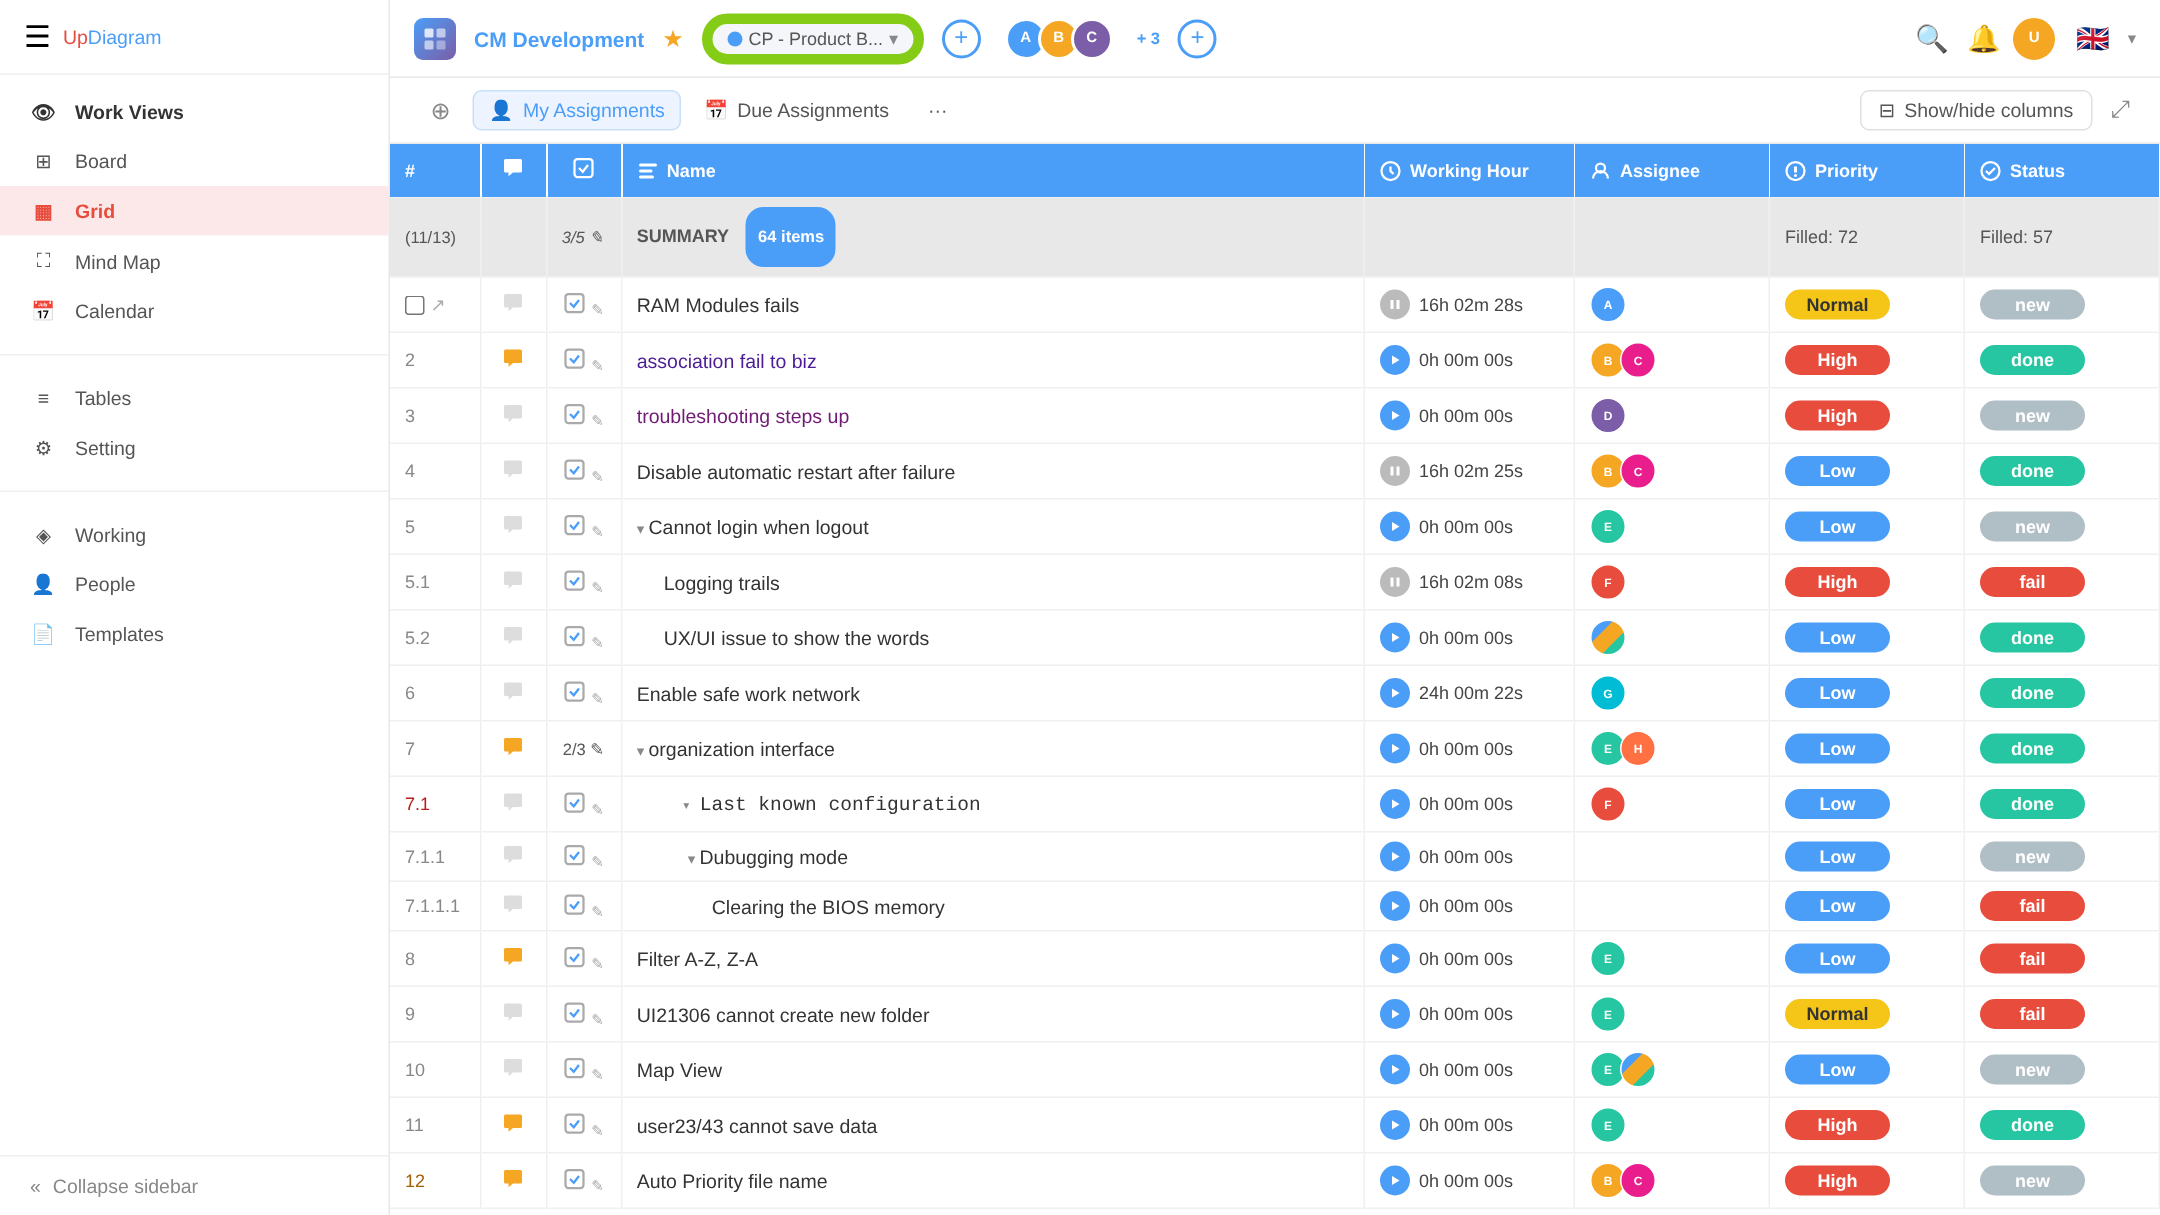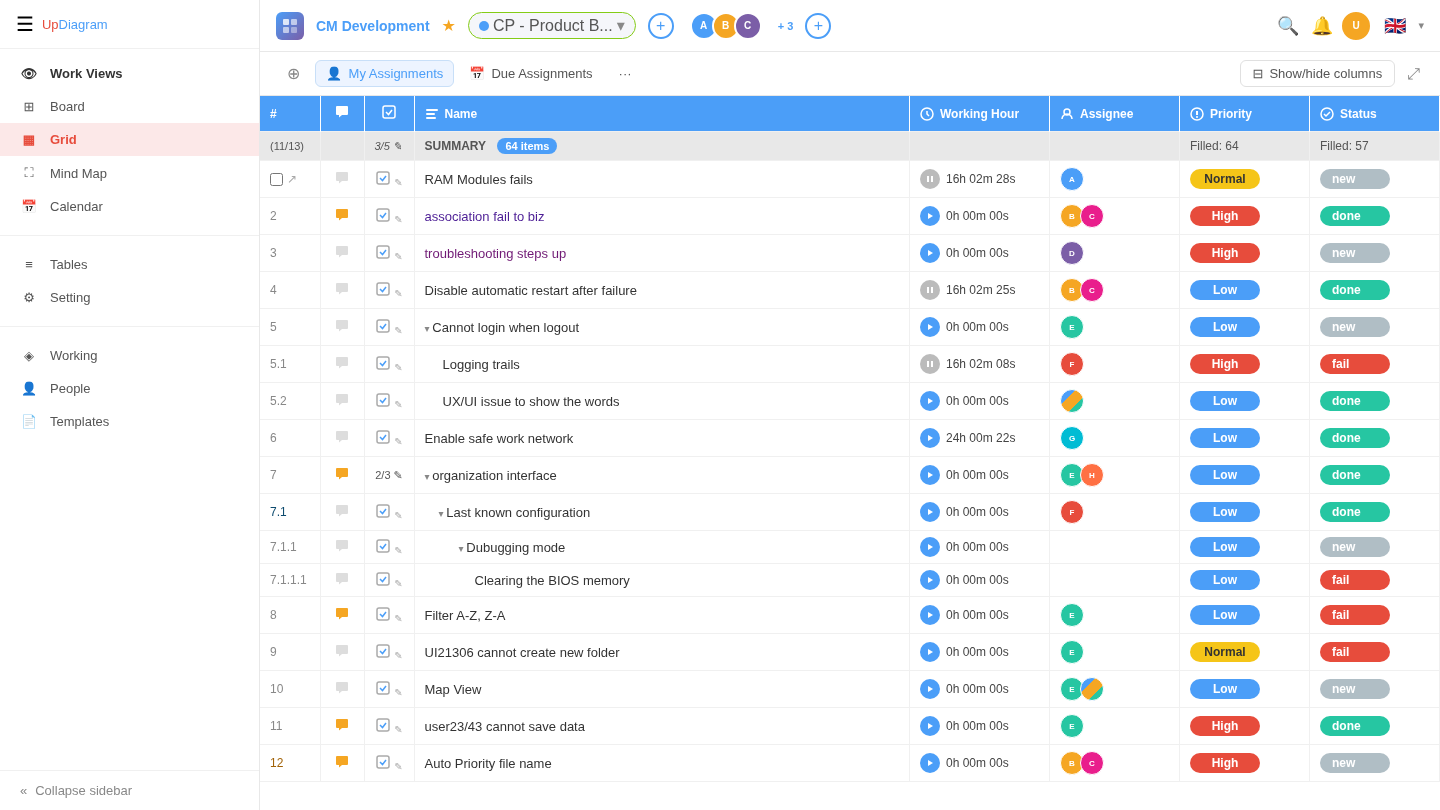--- a/index.html
+++ b/index.html
@@ -22,21 +22,21 @@
 
     
     #main { flex: 1; display: flex; flex-direction: column; overflow: hidden; }
 
     
     #topnav { background: #fff; border-bottom: 1px solid #e8e8e8; padding: 0 16px; height: 52px; display: flex; align-items: center; gap: 12px; }
     .project-icon { width: 28px; height: 28px; background: linear-gradient(135deg, #4b9ef8, #7b5ea7); border-radius: 6px; display: flex; align-items: center; justify-content: center; color: white; font-size: 12px; }
     .project-title { font-weight: 600; color: #4b9ef8; font-size: 14px; }
     .star-icon { color: #f5a623; font-size: 16px; }
     .status-dot { width: 10px; height: 10px; background: #4b9ef8; border-radius: 50%; display: inline-block; margin-right: 4px; }
-    .project-tag { display: flex; align-items: center; background: #f5f6fa; border: 1px solid #84cc16; border-radius: 20px; padding: 3px 10px; font-size: 16px; color: #555; cursor: pointer; }
+    .project-tag { display: flex; align-items: center; background: #f5f6fa; border: 7px solid #84cc16; border-radius: 20px; padding: 3px 10px; font-size: 12px; color: #555; cursor: pointer; }
     .add-btn { width: 26px; height: 26px; border-radius: 50%; border: 2px solid #4b9ef8; color: #4b9ef8; display: flex; align-items: center; justify-content: center; cursor: pointer; font-size: 16px; font-weight: 300; }
     .avatar-group { display: flex; align-items: center; margin-left: 4px; }
     .avatar { width: 28px; height: 28px; border-radius: 50%; border: 2px solid #fff; margin-left: -6px; overflow: hidden; background: #ddd; display: flex; align-items: center; justify-content: center; font-size: 10px; font-weight: 600; }
     .avatar:first-child { margin-left: 0; }
     .avatar-count { font-size: 11px; color: #4b9ef8; margin-left: 4px; font-weight: 600; }
     .topnav-right { margin-left: auto; display: flex; align-items: center; gap: 12px; }
     .topnav-icon { color: #888; cursor: pointer; font-size: 18px; }
     .flag-icon { font-size: 18px; cursor: pointer; }
 
     
@@ -60,42 +60,42 @@
     .grid-table th.col-work { width: 140px; }
     .grid-table th.col-assign { width: 130px; }
     .grid-table th.col-priority { width: 130px; }
     .grid-table th.col-status { width: 130px; }
 
     .grid-table tr { border-bottom: 1px solid #f0f0f0; }
     .grid-table td { padding: 6px 10px; vertical-align: middle; color: #444; font-size: 13px; border-right: 1px solid #f0f0f0; }
 
     
     .summary-row td { background: #e8e8e8; color: #555; font-weight: 500; font-size: 12px; }
-    .summary-badge { display: inline-flex; align-items: center; gap: 4px; background: #4b9ef8; color: #fff; border-radius: 12px; padding: 2px 8px; font-size: 11px; font-weight: 600; }
+    .summary-badge { display: inline-flex; align-items: center; gap: 4px; background: #4b9ef8; color: #fff; border-radius: 12px; padding: 14px 8px; font-size: 11px; font-weight: 600; }
     .filled-text { color: #555; font-size: 12px; }
 
     
     .work-cell { display: flex; align-items: center; gap: 6px; }
     .play-btn { width: 20px; height: 20px; border-radius: 50%; background: #4b9ef8; color: white; display: flex; align-items: center; justify-content: center; font-size: 9px; cursor: pointer; flex-shrink: 0; }
     .play-btn.paused { background: #bbb; }
     .work-time { font-size: 12px; color: #444; }
 
     
     .assign-cell { display: flex; align-items: center; gap: -4px; }
     .assign-avatar { width: 24px; height: 24px; border-radius: 50%; border: 1.5px solid #fff; margin-left: -4px; overflow: hidden; background: #ddd; display: flex; align-items: center; justify-content: center; font-size: 8px; font-weight: 600; flex-shrink: 0; }
     .assign-avatar:first-child { margin-left: 0; }
 
     
     .priority-badge { display: inline-block; padding: 3px 12px; border-radius: 20px; font-size: 12px; font-weight: 600; color: white; text-align: center; min-width: 70px; }
     .priority-high { background: #e74c3c; }
     .priority-low { background: #4b9ef8; }
     .priority-normal { background: #f5c518; color: #333; }
 
     
-    .status-badge { display: inline-block; padding: 3px 12px; border-radius: 20px; font-size: 12px; font-weight: 600; color: white; min-width: 70px; }
+    .status-badge { display: inline-block; padding: 3px 12px; border-radius: 20px; font-size: 12px; font-weight: 600; color: white; text-align: center; min-width: 70px; }
     .status-new { background: #b0bec5; }
     .status-done { background: #26c6a2; }
     .status-fail { background: #e74c3c; }
 
     
     #table-container::-webkit-scrollbar { width: 6px; height: 6px; }
     #table-container::-webkit-scrollbar-track { background: #f1f1f1; }
     #table-container::-webkit-scrollbar-thumb { background: #ccc; border-radius: 3px; }
 
     
@@ -305,21 +305,21 @@
         <tr class="summary-row">
           <td><span style="font-size:11px;">(11/13)</span></td>
           <td></td>
           <td><span style="font-size:11px;font-style:italic;">3/5 ✎</span></td>
           <td>
             <span style="font-weight:600; margin-right:8px;">SUMMARY</span>
             <span class="summary-badge">64 items</span>
           </td>
           <td></td>
           <td></td>
-          <td><span class="filled-text">Filled: 64</span></td>
+          <td><span class="filled-text">Filled: 72</span></td>
           <td><span class="filled-text">Filled: 57</span></td>
         </tr>
       <tr style="background: rgb(255, 255, 255);">
             <td style="color: rgb(136, 136, 136); font-size: 12px;">
               <div style="display: flex; align-items: center; gap: 4px;">
                 <input type="checkbox" style="">
                 <span style="color: rgb(170, 170, 170); cursor: pointer;">↗</span>
               </div>
             </td>
             <td style="text-align: center;"><svg width="16" height="16" viewBox="0 0 16 16" fill="#ddd">
@@ -569,29 +569,29 @@
             <td>
               <div class="assign-cell">
                 <div class="assign-avatar" style="background: rgb(38, 198, 162); color: white;">E</div>
                 <div class="assign-avatar" style="background: rgb(255, 112, 67); color: white;">H</div>
               </div>
             </td>
             <td><span class="priority-badge priority-low">Low</span></td>
             <td><span class="status-badge status-done">done</span></td>
           </tr>
           <tr>
-            <td style="color: #0c4a6e; font-size: 12px;">7.1</td>
-            <td style="text-align: center;"><svg width="16" height="16" viewBox="0 0 16 16" fill="#ddd">
-                <path d="M13 2H3a1 1 0 00-1 1v7a1 1 0 001 1h2v2.5l3-2.5h5a1 1 0 001-1V3a1 1 0 00-1-1z"></path>
-              </svg></td>
-            <td style="text-align: center;"><svg width="16" height="16" viewBox="0 0 16 16">
-                <rect x="2" y="2" width="12" height="12" rx="2" stroke="#aaa" stroke-width="1.5" fill="none"></rect>
-                <path d="M5 8l2.5 2.5L11 6" stroke="#4b9ef8" stroke-width="1.5" fill="none"></path>
-              </svg><span style="color: rgb(170, 170, 170); font-size: 10px;"> ✎</span></td>
-            <td style="color: rgb(51, 51, 51); padding-left: 24px;"><span style="color: rgb(136, 136, 136); font-size: 10px;">▾ </span><span>Last known configuration</span></td>
+            <td style="color: #b91c1c; font-size: 12px;">7.1</td>
+            <td style="text-align: center;"><svg width="16" height="16" viewBox="0 0 16 16" fill="#ddd">
+                <path d="M13 2H3a1 1 0 00-1 1v7a1 1 0 001 1h2v2.5l3-2.5h5a1 1 0 001-1V3a1 1 0 00-1-1z"></path>
+              </svg></td>
+            <td style="text-align: center;"><svg width="16" height="16" viewBox="0 0 16 16">
+                <rect x="2" y="2" width="12" height="12" rx="2" stroke="#aaa" stroke-width="1.5" fill="none"></rect>
+                <path d="M5 8l2.5 2.5L11 6" stroke="#4b9ef8" stroke-width="1.5" fill="none"></path>
+              </svg><span style="color: rgb(170, 170, 170); font-size: 10px;"> ✎</span></td>
+            <td style="color: rgb(51, 51, 51); padding-left: 40px; font-family: Liberation Mono, monospace;"><span style="color: rgb(136, 136, 136); font-size: 10px;">▾ </span><span>Last known configuration</span></td>
             <td>
               <div class="work-cell">
                 <div class="play-btn">
                   <svg width="10" height="10" viewBox="0 0 10 10" fill="white">
                     <polygon points="3,2 8,5 3,8"></polygon>
                   </svg>
                 </div>
                 <span class="work-time">0h 00m 00s</span>
               </div>
             </td>

